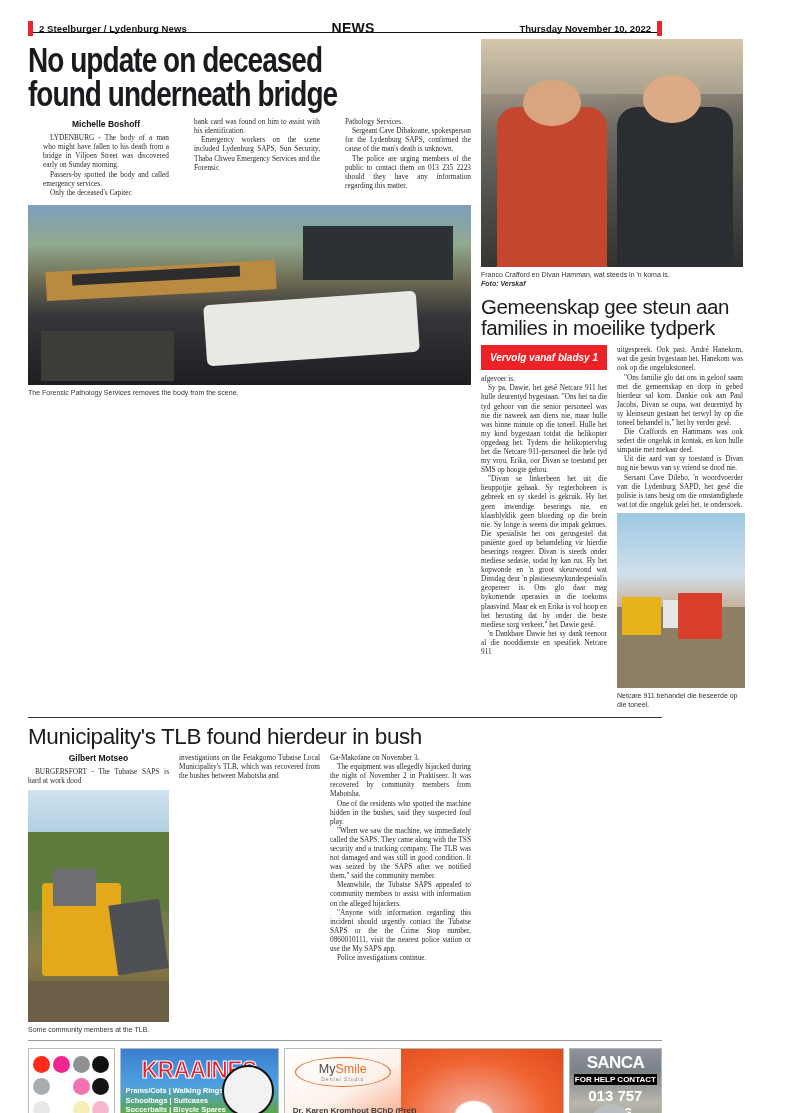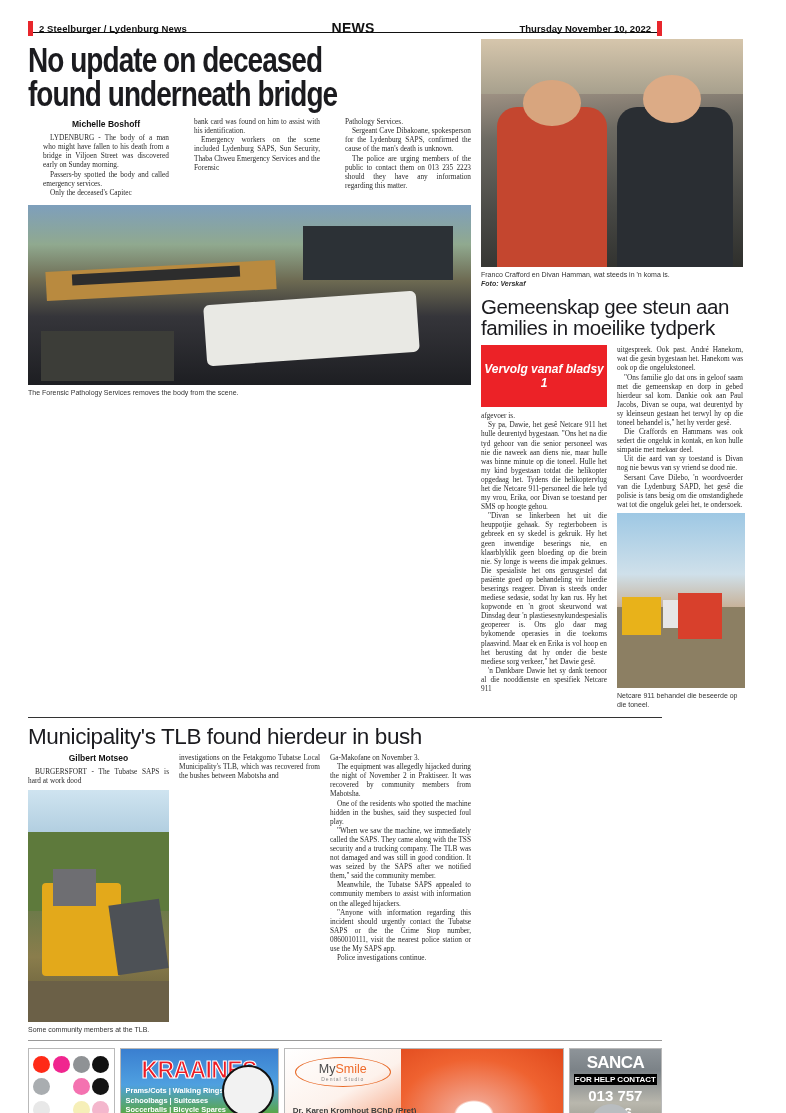--- a/index.html
+++ b/index.html
@@ -58,21 +58,21 @@
 
   .photo-a { width: 262px; height: 228px;
     background: linear-gradient(175deg,#bfb09c 0%,#a8998a 18%,#6e6b63 40%,#4a4a46 70%,#2e2f2c 100%); }
   .photo-b { width: 443px; height: 180px; margin-top: 8px;
     background: linear-gradient(180deg,#7e9fbc 0%,#90a98f 22%,#6d6a52 42%,#35353a 62%,#1d1e22 100%); }
   .photo-c { width: 128px; height: 175px; margin-top: 4px;
     background: linear-gradient(180deg,#9ec8e4 0%,#cfe0ea 35%,#c6a888 58%,#7f6d52 78%,#4a4336 100%); }
 
   .hl2 { font-size: 20.5px; margin-top: 8px; }
   .vervolg { background: #ec2227; color: #fff; font-family: "Liberation Sans", sans-serif;
-    font-style: italic; font-weight: 700; font-size: 12px; text-align: center; padding: 17px 0; }
+    font-style: italic; font-weight: 700; font-size: 10px; text-align: center; padding: 7px 0; }
 
   
   .mid { margin-top: 8px; }
   .hl3 { font-size: 22.5px; margin-top: 7px; margin-bottom: 5px; }
   .mid-cols { display: flex; gap: 10px; }
   .mid-cols .c { width: 141px; }
   .photo-d { width: 141px; height: 232px; margin-top: 5px;
     background: linear-gradient(180deg,#bdd7e8 0%,#93b08e 30%,#6d7a4a 52%,#8a7d4c 72%,#5c5436 100%); }
 
   

